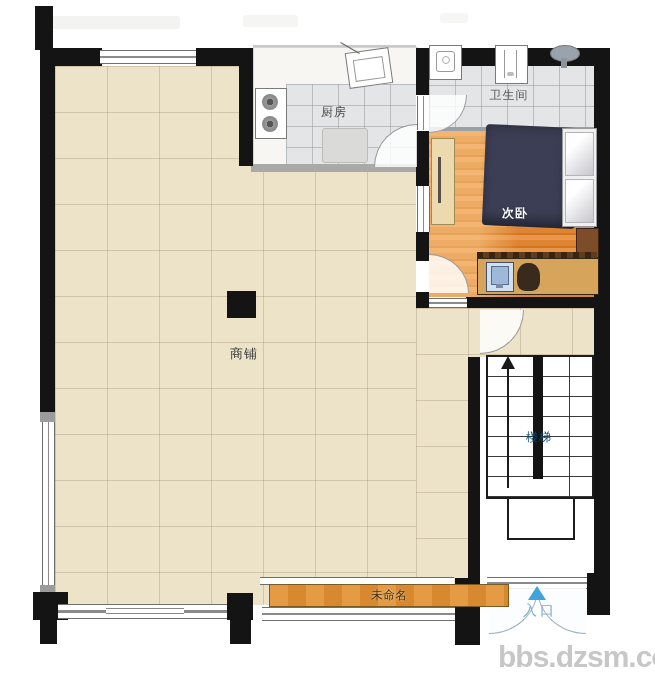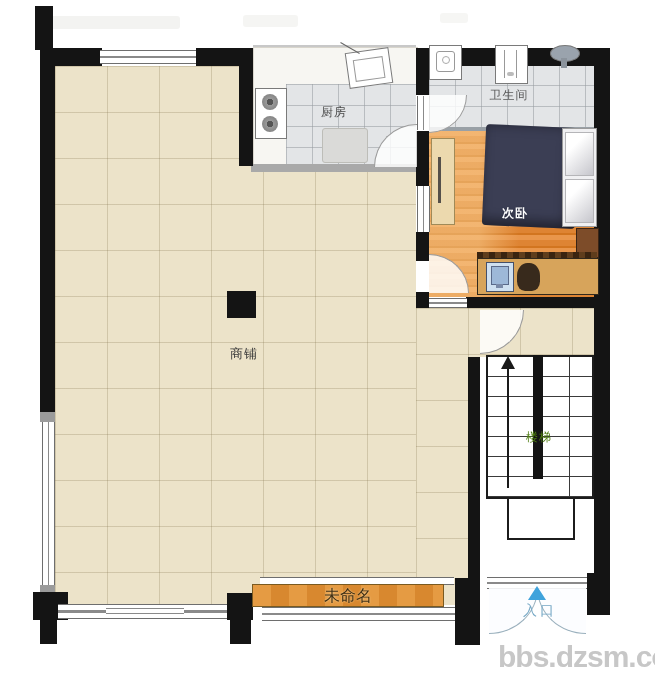--- a/index.html
+++ b/index.html
@@ -154,20 +154,20 @@
 
   <div class="win-h" style="left:487px;top:577px;width:100px;height:10px"></div>
   <div class="arc" style="left:489px;top:588px;width:48px;height:45px;border-bottom-right-radius:100%;border-bottom:1px solid #9ab0bd;border-right:1px solid #9ab0bd;background:rgba(252,253,255,.9)"></div>
   <div class="arc" style="left:537px;top:588px;width:48px;height:45px;border-bottom-left-radius:100%;border-bottom:1px solid #9ab0bd;border-left:1px solid #9ab0bd;background:rgba(252,253,255,.9)"></div>
   <div class="blue-tri" style="left:528px;top:586px"></div>
 
   <div class="room-label" style="left:214px;top:345px;width:60px;color:#3a3a3a;font-size:13px">商铺</div>
   <div class="room-label" style="left:309px;top:104px;width:50px;color:#4a4a4a">厨房</div>
   <div class="room-label" style="left:476px;top:87px;width:66px;color:#5a5a5a">卫生间</div>
   <div class="room-label" style="left:490px;top:205px;width:50px;color:#fff;font-weight:bold;text-shadow:0 0 2px #2a2d40">次卧</div>
-  <div class="room-label" style="left:514px;top:429px;width:50px;color:#4d7c0f">楼梯</div>
-  <div class="abs" style="left:252px;top:584px;width:192px;height:23px;background:repeating-linear-gradient(to right,#e59b43 0 18px,#d8882f 18px 36px);border:1px solid #7a5a20;box-sizing:border-box;text-align:center;line-height:21px;font-size:16px;color:#3f2e12;text-shadow:0 0 2px #f5d9a8">
+  <div class="room-label" style="left:514px;top:429px;width:50px;color:#0c4a6e">楼梯</div>
+  <div class="abs" style="left:269px;top:584px;width:240px;height:23px;background:repeating-linear-gradient(to right,#e59b43 0 18px,#d8882f 18px 36px);border:1px solid #7a5a20;box-sizing:border-box;text-align:center;line-height:21px;font-size:12px;color:#3f2e12;text-shadow:0 0 2px #f5d9a8">
     <span>未命名</span>
   </div>
   <div class="room-label" style="left:512px;top:602px;width:56px;color:#74a7c4;font-size:14px;letter-spacing:3px">入口</div>
 
   <div id="watermark">bbs.dzsm.com</div>
 </div>
 
 </body></html>

